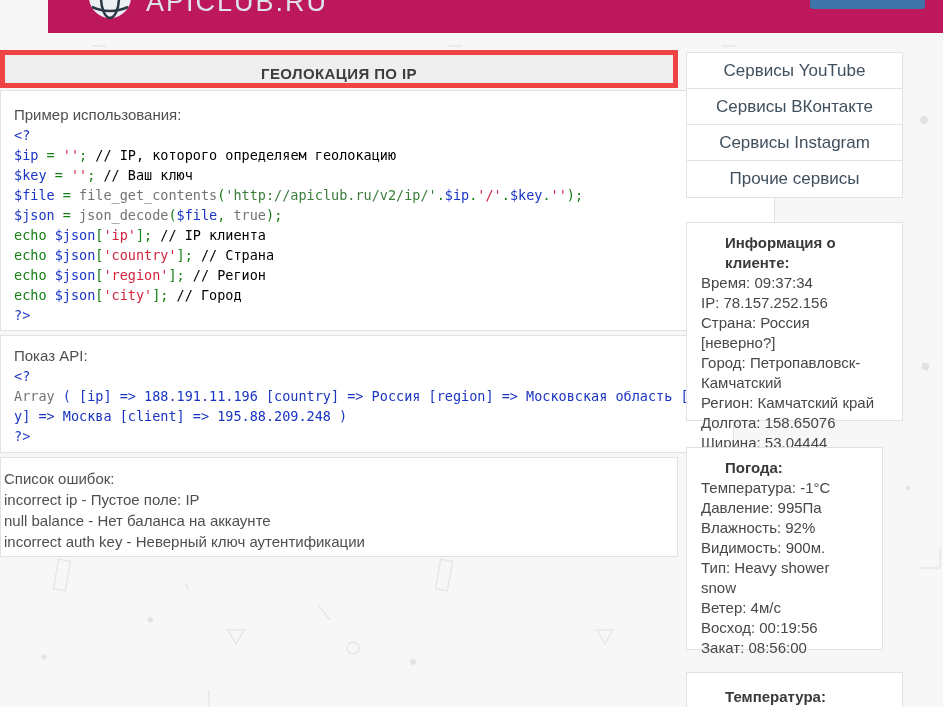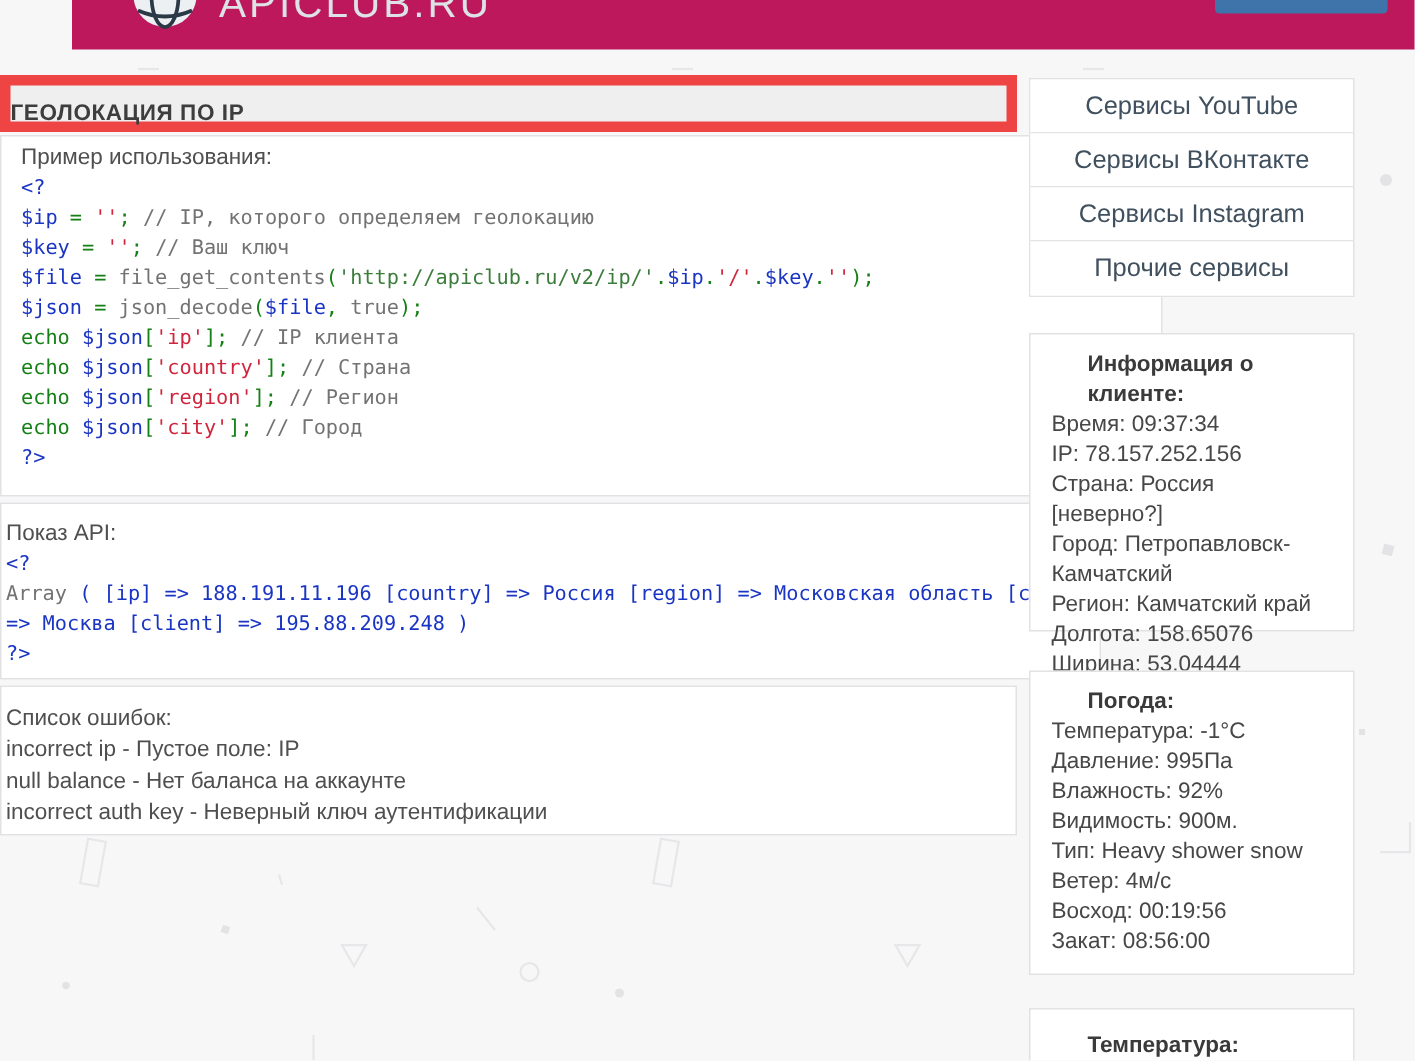--- a/index.html
+++ b/index.html
@@ -29,55 +29,55 @@
 
   
   .card {
     position:absolute; background:#ffffff;
     border:1px solid #e2e2e4; z-index:1;
   }
 
   
   .title-bar {
     position:absolute; left:0; top:50px; width:678px; height:38px;
-    background:#efeff0; border:7px solid #ef4444;
-    line-height:37px;
+    background:#efeff0; border:5px solid #ef4444;
+    text-align:center; line-height:37px;
     font-size:15px; font-weight:bold; color:#3d3d3d; letter-spacing:.4px;
     z-index:1;
   }
-  .box-usage  { left:0; top:90px;  width:775px; height:241px; padding:4px 13px; }
-  .box-api    { left:0; top:335px; width:734px; height:118px; padding:10px 3px; }
+  .box-usage  { left:0; top:90px;  width:775px; height:241px; padding:14px 13px; }
+  .box-api    { left:0; top:335px; width:734px; height:118px; padding:10px 13px; }
   .box-errors { left:0; top:457px; width:678px; height:100px; padding:10px 3px; }
 
   .plain-label { font-size:15px; line-height:20px; color:#4f4f4f; }
   .code {
     font-family:"DejaVu Sans Mono", monospace;
     font-size:13.5px; line-height:20px; word-break:break-all;
   }
   .tok-t { color:#1a35c3; }
   .tok-v { color:#1a35c3; }
   .tok-k { color:#158015; }
   .tok-f { color:#737373;text-align:center; }
   .tok-s { color:#d0253d; }
-  .tok-c { color:#737373; }
+  .tok-c { color:#000000; }
   .tok-u { color:#3c7d3c; }
   .err-line { font-size:15px; line-height:21px; color:#4f4f4f; }
 
   
   .menu { left:686px; top:52px; width:217px; }
   .menu-item {
     display:block; height:36px; line-height:36px; text-align:center;
     font-size:17px; color:#40505e; cursor:pointer;
     border-bottom:1px solid #e3e3e4; background:#fff;
   }
   .menu-item:last-child { border-bottom:none; }
 
   .info-box { padding:10px 14px; font-size:15px; line-height:20px; color:#474747; }
   .box-client { left:686px; top:222px; width:217px; height:199px; }
-  .box-weather{ left:686px; top:447px; width:217px; height:203px; }
+  .box-weather{ left:686px; top:447px; width:197px; height:203px; }
   .box-device { left:686px; top:672px; width:217px; height:60px; padding-top:14px; }
   .info-title { font-weight:bold; color:#3a3a3a;margin-left:24px; }
 </style>
 </head>
 <body>
 
 <svg id="bg-pattern" width="943" height="707">
   <g stroke="#e7e7e9" stroke-width="1.5" fill="none">
     <rect x="56" y="560" width="12" height="30" transform="rotate(10 62 575)"></rect>
     <rect x="438" y="560" width="12" height="30" transform="rotate(10 444 575)"></rect>

